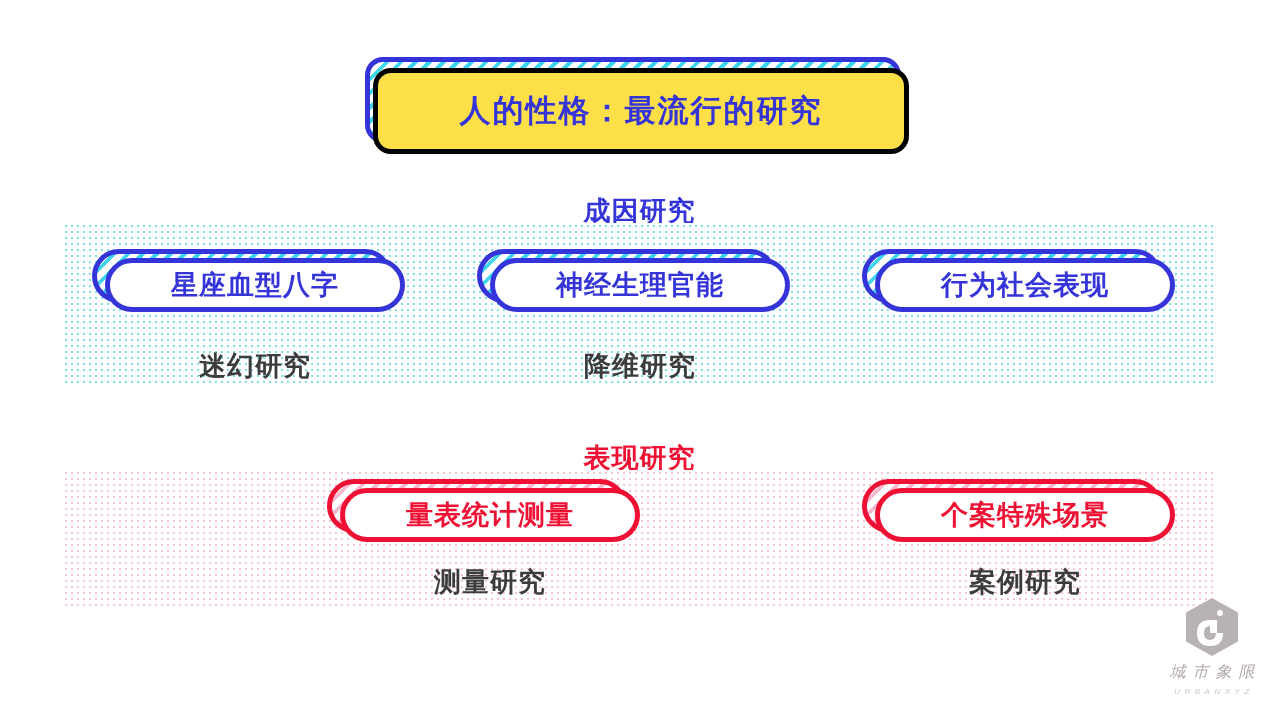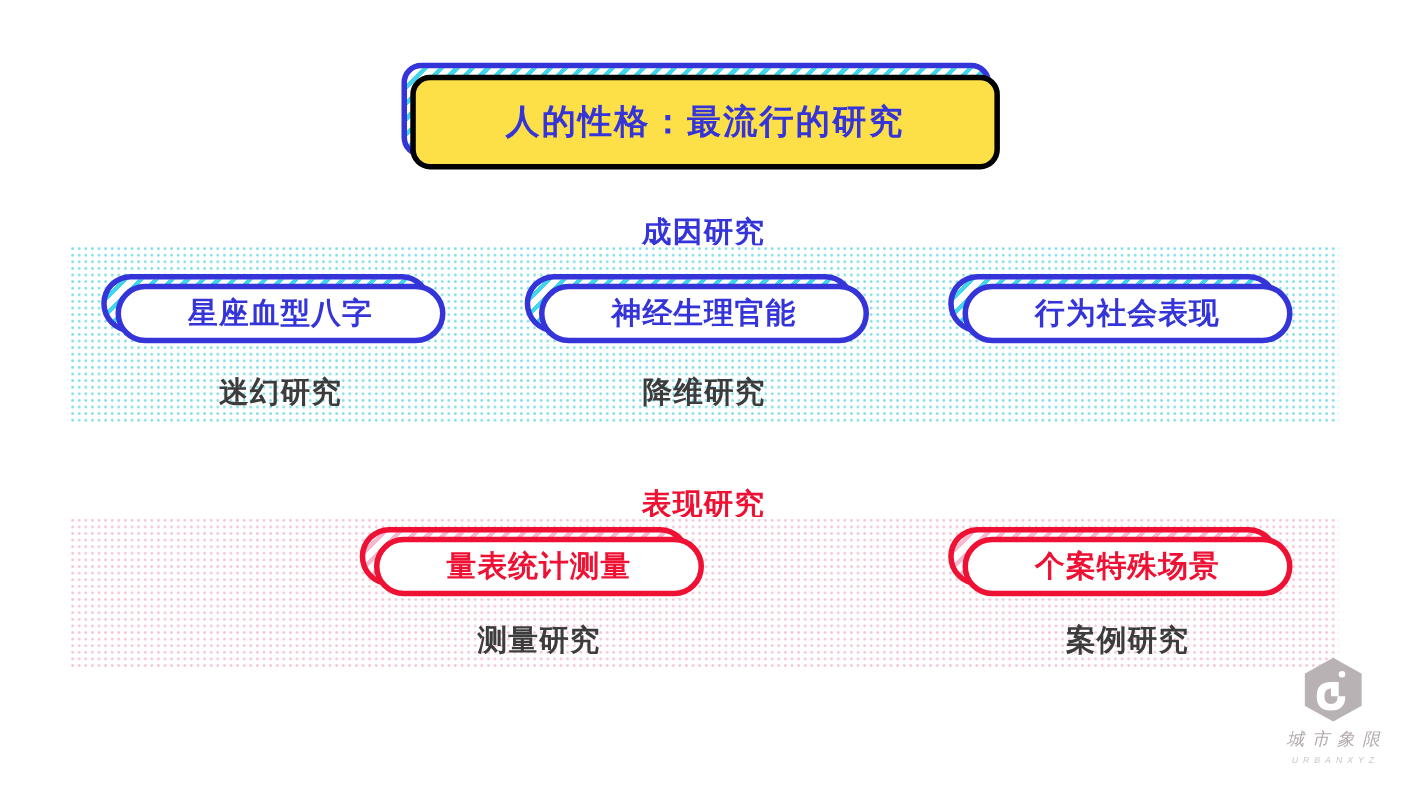--- a/index.html
+++ b/index.html
@@ -69,21 +69,21 @@
   .pill.blue .front{border:5px solid #3434d9;color:#3434d9;}
   .pill.red .shadow{
     border:5px solid #ee1133;
     background:repeating-linear-gradient(135deg,#f6b9cf 0 4px,#ffffff 4px 10px);
   }
   .pill.red .front{border:5px solid #ee1133;color:#ee1133;}
 
   .item-label{
     font-size:27px;font-weight:bold;color:#3c3c3c;letter-spacing:1px;
   }
-  .band.cause .item-label{margin-top:26px;}
+  .band.cause .item-label{margin-top:36px;}
   .band.expr .item-label{margin-top:22px;}
 
   
   .watermark{
     position:absolute;left:1153px;top:598px;width:118px;
     display:flex;flex-direction:column;align-items:center;font-style:italic;
   }
   .wm-logo{width:52px;height:58px;margin-bottom:6px;}
   .wm-name{font-size:16px;color:#b3abad;letter-spacing:7px;
            padding-left:7px;}

